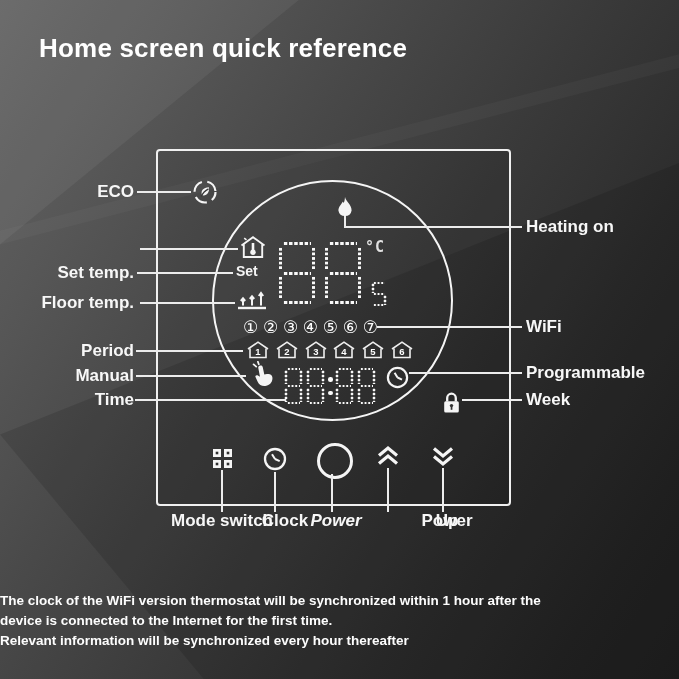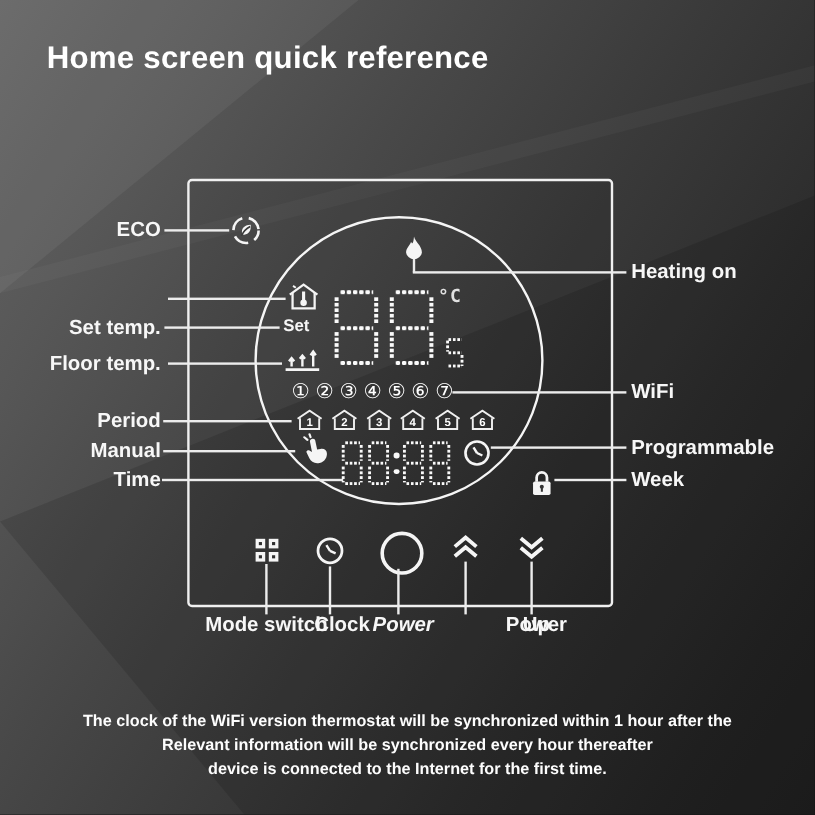--- a/index.html
+++ b/index.html
@@ -55,21 +55,21 @@
   .colon{position:absolute;left:327px;top:372px;width:6px;height:28px;}
   .colon::before,.colon::after{content:"";position:absolute;left:1px;width:4.5px;height:4.5px;border-radius:50%;background:#fafafa;}
   .colon::before{top:5px;} .colon::after{bottom:5px;}
 
   .week-row{position:absolute;left:243px;top:317px;width:135px;height:21px;display:flex;justify-content:space-between;
     font-size:17px;line-height:21px;color:#fff;font-family:"DejaVu Sans",sans-serif;}
   .period-row{position:absolute;left:247px;top:341px;width:166px;height:18px;display:flex;justify-content:space-between;}
 
   .power-btn{position:absolute;left:317px;top:443px;width:30px;height:30px;border:3px solid #f5f5f5;border-radius:50%;}
 
-  .footer{position:absolute;left:0;top:591px;width:679px;text-align:center;font-size:13.5px;font-weight:600;line-height:20px;color:#fdfdfd;}
+  .footer{position:absolute;left:0;top:591px;width:679px;font-size:13.5px;font-weight:600;line-height:20px;color:#fdfdfd;}
 </style>
 </head>
 <body>
 
 <div class="stage">
   <div class="facet facet1"></div>
   <div class="facet facet3"></div>
   <div class="facet facet2"></div>
 
   <div class="title">Home screen quick reference</div>
@@ -313,16 +313,16 @@
   <div class="vline" style="left:442px;top:468px;height:44px;"></div>
 
   <div class="btn-lbl" style="left:157px;">Mode switch</div>
   <div class="btn-lbl" style="left:220px;">Clock</div>
   <div class="btn-lbl" style="left:271px;font-style:italic;">Power</div>
   <div class="btn-lbl" style="left:339px;margin-left:43px;">Up</div>
   <div class="btn-lbl" style="left:382px;">Power</div>
 
   <div class="footer">
     <div>The clock of the WiFi version thermostat will be synchronized within 1 hour after the</div>
+    <div>device is connected to the Internet for the first time.</div>
     <div>Relevant information will be synchronized every hour thereafter</div>
-    <div>device is connected to the Internet for the first time.</div>
   </div>
 </div>
 
 </body></html>

